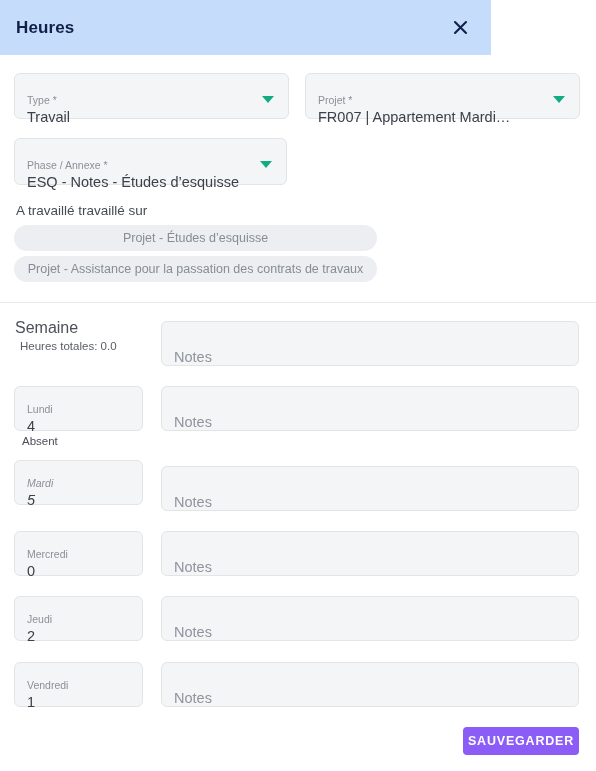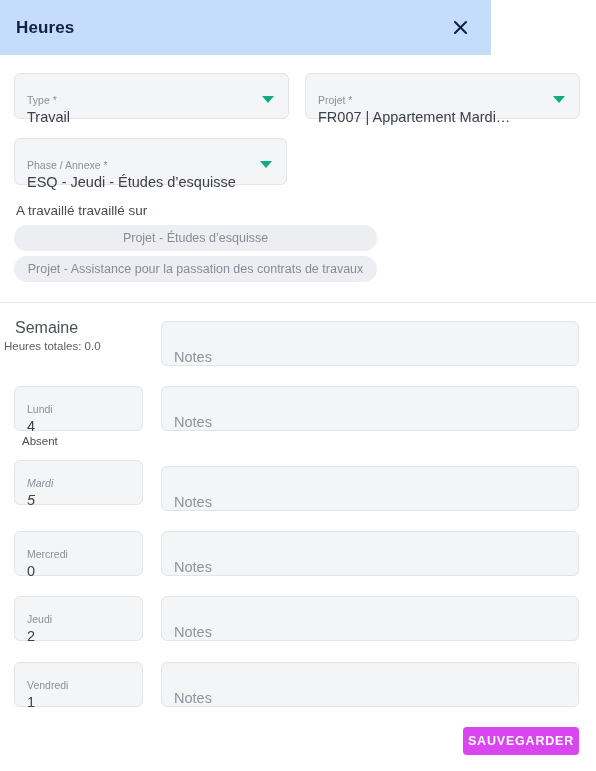--- a/index.html
+++ b/index.html
@@ -118,21 +118,21 @@
 
   
   .week-title {
     position: absolute;
     left: 15px; top: 319px;
     font-size: 16px;
     color: #4c5059;
   }
   .week-total {
     position: absolute;
-    left: 4px; top: 340px;
+    left: 20px; top: 340px;
     font-size: 11.5px;
     color: #585d66;
   }
 
   .notes {
     position: absolute;
     left: 161px;
     width: 418px;
     height: 45px;
     background: #f4f5f6;
@@ -181,21 +181,21 @@
   #day-1  { top: 460px; font-style: italic; }  #notes-1 { top: 466px; }
   #day-2  { top: 531px; }  #notes-2 { top: 531px; }
   #day-3  { top: 596px; }  #notes-3 { top: 596px; }
   #day-4  { top: 662px; }  #notes-4 { top: 662px; }
 
   
   .save-btn {
     position: absolute;
     left: 463px; top: 727px;
     width: 116px; height: 28px;
-    background: #d946ef;
+    background: #8b5cf6;
     border: none;
     border-radius: 4px;
     color: #ffffff;
     font-family: "Liberation Sans", sans-serif;
     font-size: 12.5px;
     font-weight: bold;
     letter-spacing: .8px;
     cursor: pointer;
   }
 </style>
@@ -220,21 +220,21 @@
   </div>
 
   <div class="field" id="field-projet">
     <div class="field-label">Projet *</div>
     <div class="field-value">FR007 | Appartement Mardi…</div>
     <span class="caret"></span>
   </div>
 
   <div class="field" id="field-phase">
     <div class="field-label">Phase / Annexe *</div>
-    <div class="field-value">ESQ - Jeudi - Études d’esquisse</div>
+    <div class="field-value">ESQ - Notes - Études d’esquisse</div>
     <span class="caret"></span>
   </div>
 
   <div class="recent-title">A travaillé travaillé sur</div>
   <div class="chip" id="chip-0">Projet - Études d’esquisse</div>
   <div class="chip" id="chip-1">Projet - Assistance pour la passation des contrats de travaux</div>
 
   <div class="divider"></div>
 
   <div class="week-title">Semaine</div>

